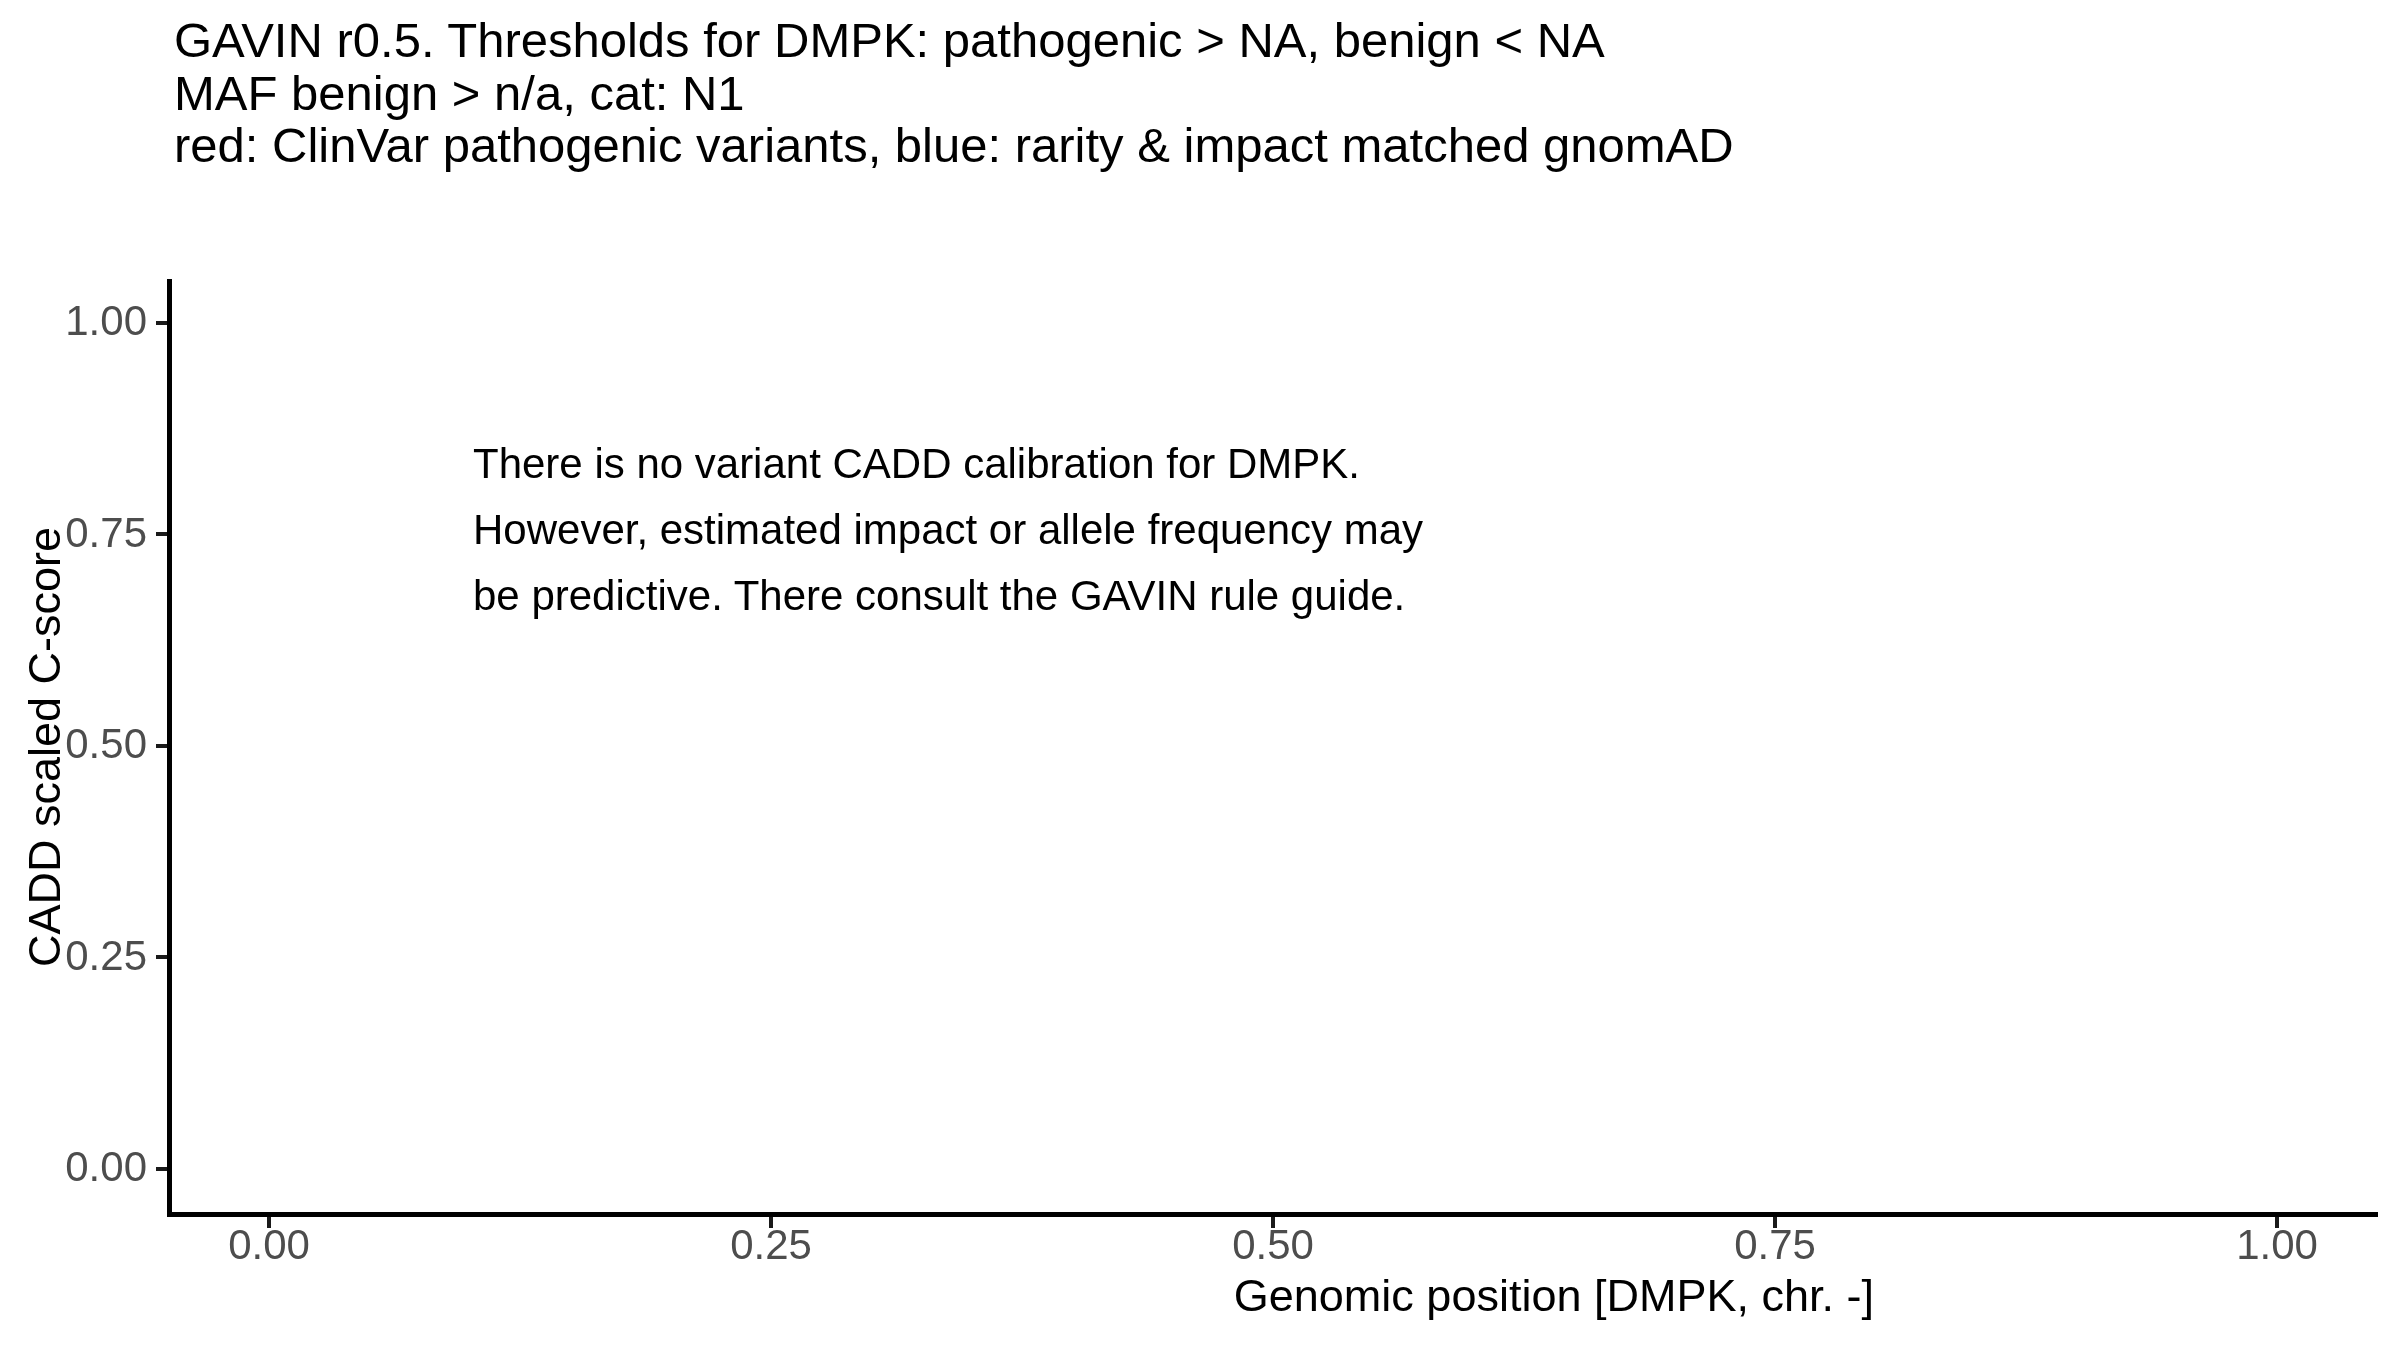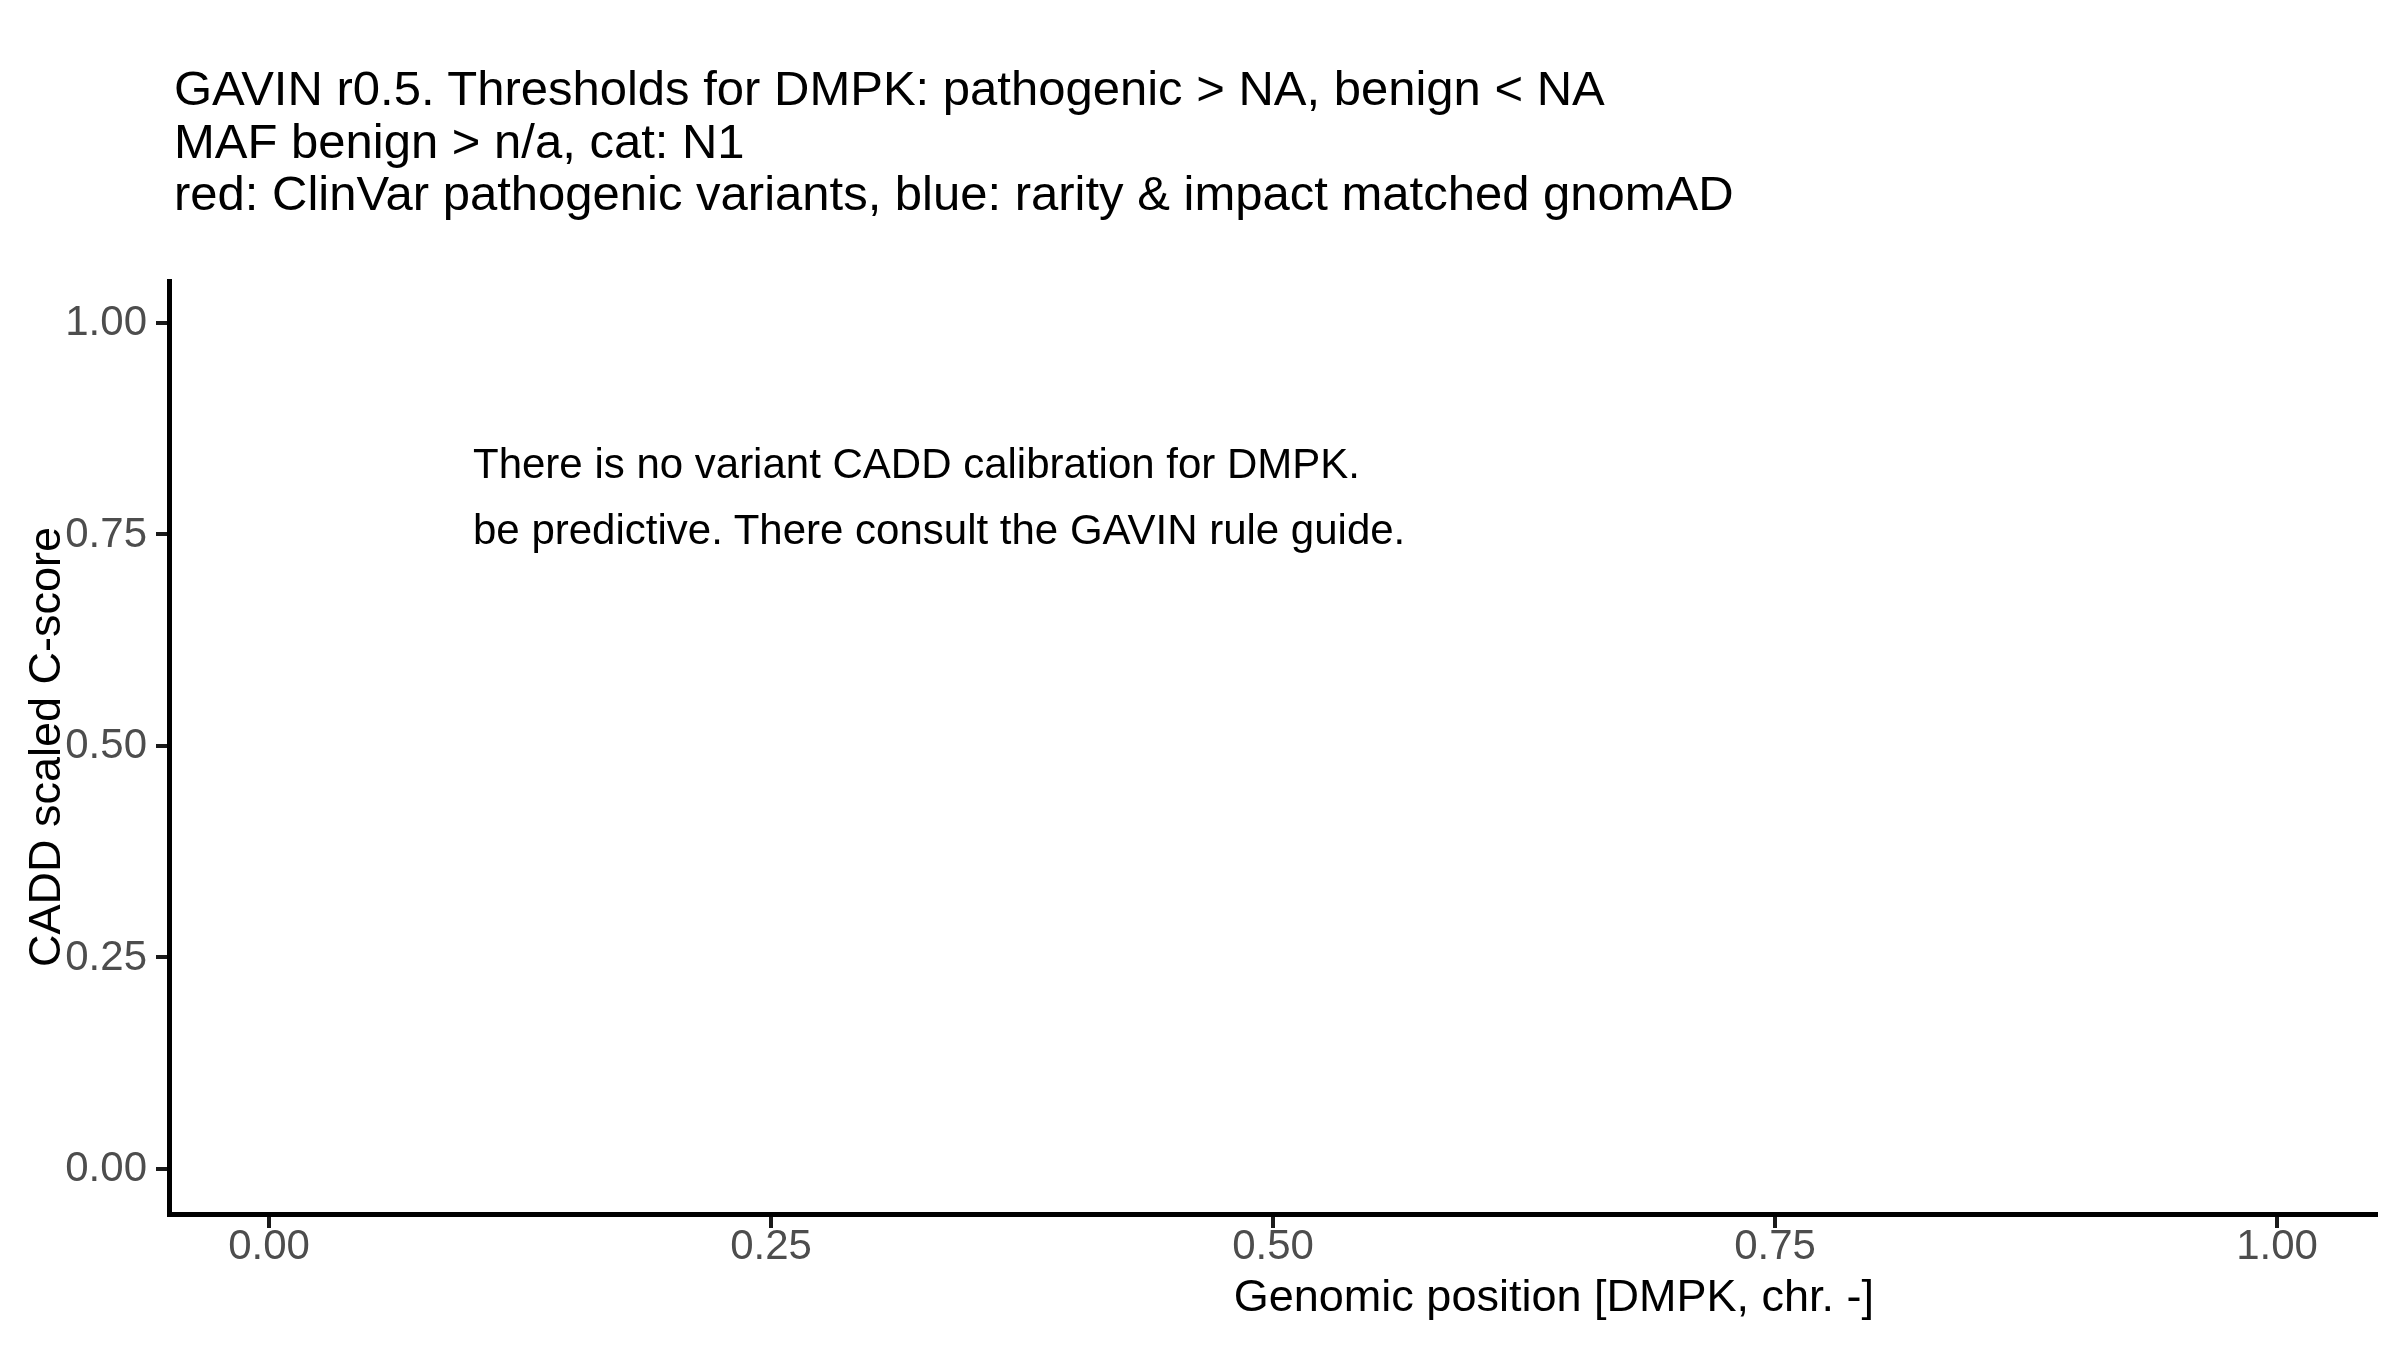--- a/index.html
+++ b/index.html
@@ -19,21 +19,20 @@
 
   
   .plot-title {
     position: absolute;
     left: 174px;
     top: 14px;
     font-size: 49px;
     line-height: 52.7px;
     color: #000000;
     white-space: nowrap;
-    margin-top: 48px;
   }
 
   
   .panel {
     position: absolute;
     left: 167px;
     top: 279px;
     width: 2211px;
     height: 938px;
     box-sizing: border-box;
@@ -124,20 +123,21 @@
   <div class="plot-title">
     <div>GAVIN r0.5. Thresholds for DMPK: pathogenic &gt; NA, benign &lt; NA</div>
     <div>MAF benign &gt; n/a, cat: N1</div>
     <div>red: ClinVar pathogenic variants, blue: rarity &amp; impact matched gnomAD</div>
   </div>
 
   <div class="panel"></div>
 
   <div class="annotation">
     <div>There is no variant CADD calibration for DMPK.</div>
+    <div>However, estimated impact or allele frequency may</div>
     <div>be predictive. There consult the GAVIN rule guide.</div>
   </div>
 
   <div class="tick y yt0"></div>
   <div class="tick y yt1"></div>
   <div class="tick y yt2"></div>
   <div class="tick y yt3"></div>
   <div class="tick y yt4"></div>
 
   <div class="tick-label y ytl0">1.00</div>

